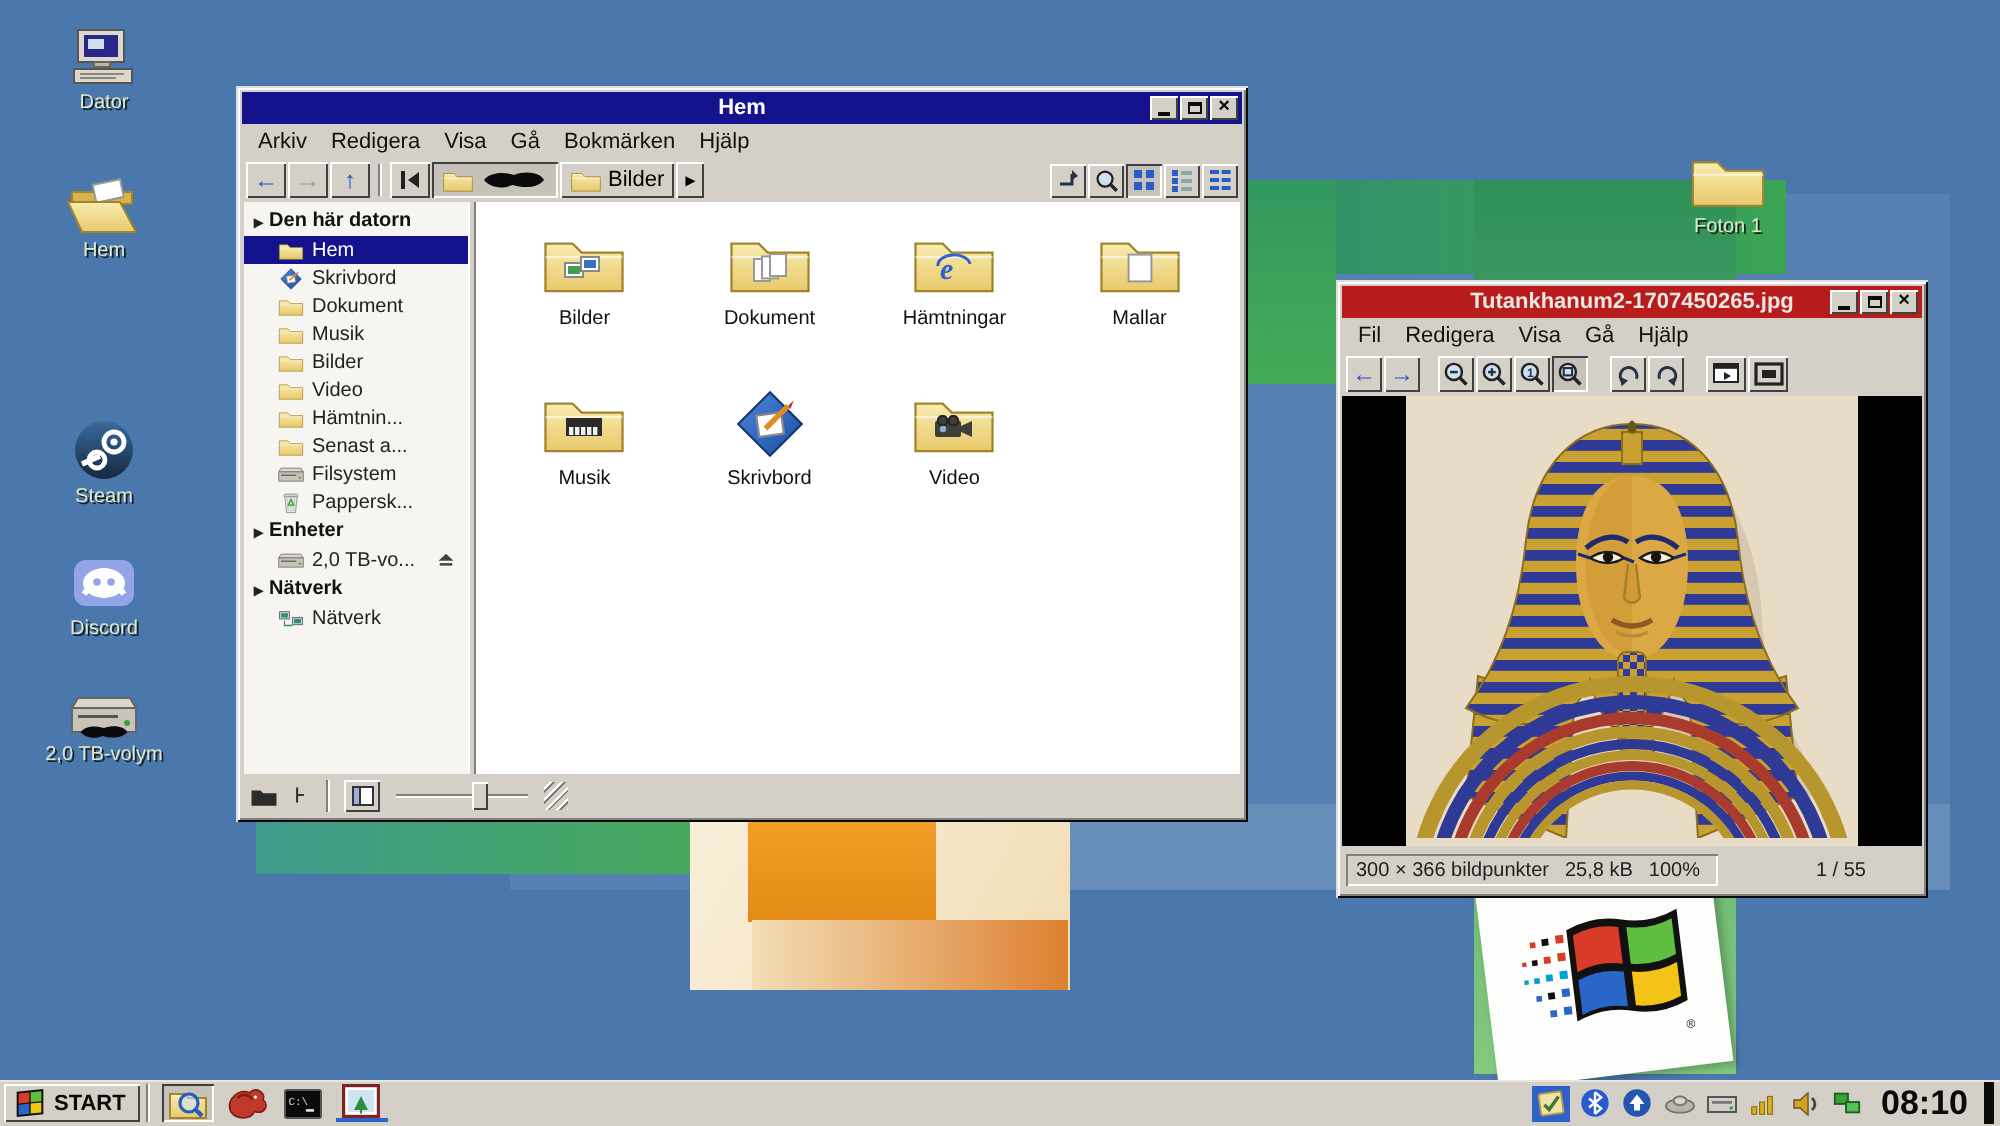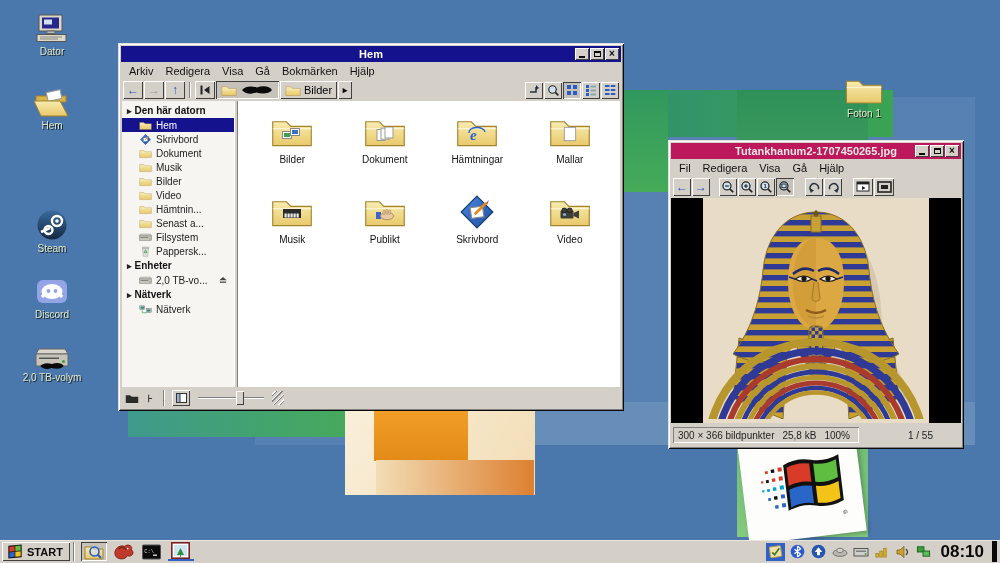--- a/index.html
+++ b/index.html
@@ -60,21 +60,21 @@
   .emb{position:absolute;left:50%;top:55%;transform:translate(-50%,-50%);display:inline-flex;}
   .flabel{margin-top:3px;font-size:10px;color:#111;}
   .fmstatus{height:20px;display:flex;align-items:center;gap:4px;padding:0 3px;flex:0 0 auto;}
   .statfield{flex:1;height:15px;font-size:10px;line-height:15px;text-align:center;color:#222;box-shadow:inset 1px 1px 0 #808080, inset -1px -1px 0 #fff;}
   .slider{width:66px;height:16px;position:relative;margin:0 4px;}
   .slider .track{position:absolute;left:0;right:0;top:7px;height:2px;box-shadow:inset 0 1px 0 #808080, inset 0 -1px 0 #fff;}
   .slider .handle{position:absolute;left:38px;top:1px;width:8px;height:14px;background:#d4d0c8;box-shadow:inset 1px 1px 0 #fff, inset -1px -1px 0 #404040;}
   .grip{width:12px;height:14px;background:repeating-linear-gradient(135deg,#d4d0c8 0 2px,#fff 2px 3px,#808080 3px 4px);}
   
   #iv{left:668px;top:140px;width:290px;height:303px;z-index:11;}
-  #iv .wtitle{background:#be185d;color:#e9e7e1;}
+  #iv .wtitle{background:#b91c1c;color:#e9e7e1;}
   .ivview{flex:1;margin:1px 0;background:#000;display:flex;justify-content:center;overflow:hidden;}
   .photo{width:226px;background:#e8dcc6;flex:0 0 auto;}
   .ivstatus{height:22px;display:flex;align-items:center;padding:0 2px;flex:0 0 auto;font-size:10px;color:#222;}
   .ivfield{width:176px;height:16px;display:flex;align-items:center;gap:8px;padding:0 5px;box-shadow:inset 1px 1px 0 #808080, inset -1px -1px 0 #fff;}
   .ivpos{margin-left:auto;margin-right:26px;}
   
   #taskbar{position:absolute;left:0;right:0;bottom:0;height:23px;background:#d4d0c8;z-index:50;box-shadow:inset 0 1px 0 #e8e6e0;display:flex;align-items:center;padding:0 2px;}
   .startbtn{height:19px;padding:0 7px 0 5px;display:flex;align-items:center;gap:4px;font-size:11px;font-weight:bold;color:#0a0a0a;background:#d4d0c8;box-shadow:inset 1px 1px 0 #fff, inset -1px -1px 0 #404040;}
   .qbtn{width:26px;height:19px;margin-left:3px;display:flex;align-items:center;justify-content:center;}
   .qactive{border-bottom:2px solid #2f62c8;box-sizing:border-box;}
@@ -626,37 +626,20 @@
                   <rect x="8.5" y="5.5" width="2.2" height="4" fill="#eee"></rect>
                   <rect x="11.5" y="5.5" width="2.2" height="4" fill="#eee"></rect>
                   <rect x="14.5" y="5.5" width="2.2" height="4" fill="#eee"></rect>
                 </svg>
               </span>
             </span>
           <span class="flabel">Musik</span>
         </div>
         <div class="ficon">
           <span class="fart">
-              <svg width="44" height="34" viewBox="0 0 38 30">
-                <use href="#sym-folder"></use>
-              </svg>
-            <span class="emb">
-                <svg width="19" height="13" viewBox="0 0 19 13">
-                  <rect x="0.5" y="4.5" width="5" height="7" fill="#3a66c8"></rect>
-                  <ellipse cx="11.5" cy="8.5" rx="6.5" ry="3.8" fill="#e9c9a0" stroke="#b08b5a"></ellipse>
-                  <rect x="7.5" y="2.5" width="2" height="4.5" rx="1" fill="#e9c9a0" stroke="#b08b5a" stroke-width=".6"></rect>
-                  <rect x="10.3" y="1.8" width="2" height="5" rx="1" fill="#e9c9a0" stroke="#b08b5a" stroke-width=".6"></rect>
-                  <rect x="13.1" y="2.3" width="2" height="4.5" rx="1" fill="#e9c9a0" stroke="#b08b5a" stroke-width=".6"></rect>
-                </svg>
-              </span>
-            </span>
-          <span class="flabel">Publikt</span>
-        </div>
-        <div class="ficon">
-          <span class="fart">
               <svg width="34" height="34" viewBox="0 0 30 30">
                 <use href="#sym-diamond"></use>
               </svg>
             </span>
           <span class="flabel">Skrivbord</span>
         </div>
         <div class="ficon">
           <span class="fart">
               <svg width="44" height="34" viewBox="0 0 38 30">
                 <use href="#sym-folder"></use>

